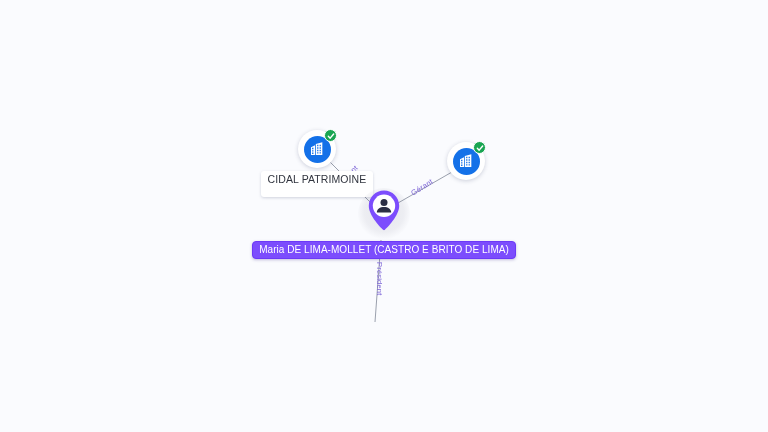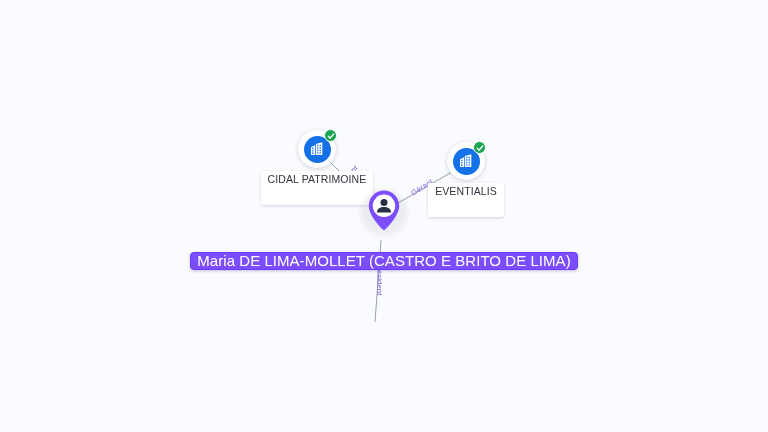--- a/index.html
+++ b/index.html
@@ -70,21 +70,21 @@
     justify-content: center;
     box-sizing: border-box;
   }
   .verified-badge svg { display: block; }
 
   
   .caption-chip {
     margin-top: 3px;
     background: #ffffff;
     border-radius: 3px;
-    padding: 3px 7px 20px 7px;
+    padding: 3px 7px 12px 7px;
     font-size: 10.5px;
     line-height: 11px;
     color: #31353f;
     white-space: nowrap;
     box-shadow: 0 1px 3px rgba(40,50,90,0.20);
     letter-spacing: 0.1px;
   }
 
   
   .person-node {
@@ -104,26 +104,26 @@
     justify-content: center;
   }
   .pin {
     position: relative;
     width: 36px;
     height: 44px;
     margin-top: 1px;
   }
   .pin svg { display: block; }
   .person-label {
-    margin-top: 12px;
+    margin-top: 1px;
     background: #7c4dfd;
     border: 1px solid #6c39f7;
     border-radius: 4px;
     color: #ffffff;
-    font-size: 15px;
+    font-size: 10px;
     line-height: 11px;
     padding: 2px 6px 3px 6px;
     white-space: nowrap;
     letter-spacing: 0.05px;
     box-shadow: 0 1px 3px rgba(60,40,140,0.30);
   }
 
   
   .edge-label {
     position: absolute;
@@ -177,21 +177,20 @@
           <path d="M3 21V9.5l6-3.2V21H3zm1.6-1.6h2.1v-2.1H4.6v2.1zm0-3.6h2.1v-2.1H4.6v2.1zm0-3.6h2.1v-2.1H4.6v2.1z"></path>
           <path d="M10.2 21V4.4L20 2v19h-9.8zm2-2.1h1.9v-2.1h-1.9v2.1zm0-3.7h1.9v-2.1h-1.9v2.1zm0-3.7h1.9V9.4h-1.9v2.1zm0-3.7h1.9V5.7h-1.9v2.1zm3.7 11.1h1.9v-2.1h-1.9v2.1zm0-3.7h1.9v-2.1h-1.9v2.1zm0-3.7h1.9V9.4h-1.9v2.1zm0-3.7h1.9V5.7h-1.9v2.1z"></path>
         </svg>
       </div>
       <span class="verified-badge">
         <svg width="8" height="8" viewBox="0 0 24 24" fill="none" stroke="#ffffff" stroke-width="4.2" stroke-linecap="round" stroke-linejoin="round" aria-hidden="true">
           <polyline points="4,13 9.5,18.5 20,6"></polyline>
         </svg>
       </span>
     </div>
-    <div class="caption-chip">EVENTIALIS</div>
   </div>
 
   <div class="person-node" style="left:262px; top:188px; width:244px;">
     <div class="person-halo">
       <div class="pin">
         <svg width="36" height="44" viewBox="0 0 36 44" xmlns="http://www.w3.org/2000/svg" aria-hidden="true">
           <path d="M18 1.6C9.6 1.6 2.8 8.4 2.8 16.8c0 10.2 12.3 22.1 14.3 24 .5.5 1.3.5 1.8 0 2-1.9 14.3-13.8 14.3-24C33.2 8.4 26.4 1.6 18 1.6z" fill="#7c4dfd"></path>
           <circle cx="18" cy="16.8" r="11.2" fill="#ffffff"></circle>
           <circle cx="18" cy="13.4" r="3.5" fill="#2b2f45"></circle>
           <path d="M10.8 23.6c0-3.6 3.2-5.6 7.2-5.6s7.2 2 7.2 5.6z" fill="#2b2f45"></path>

